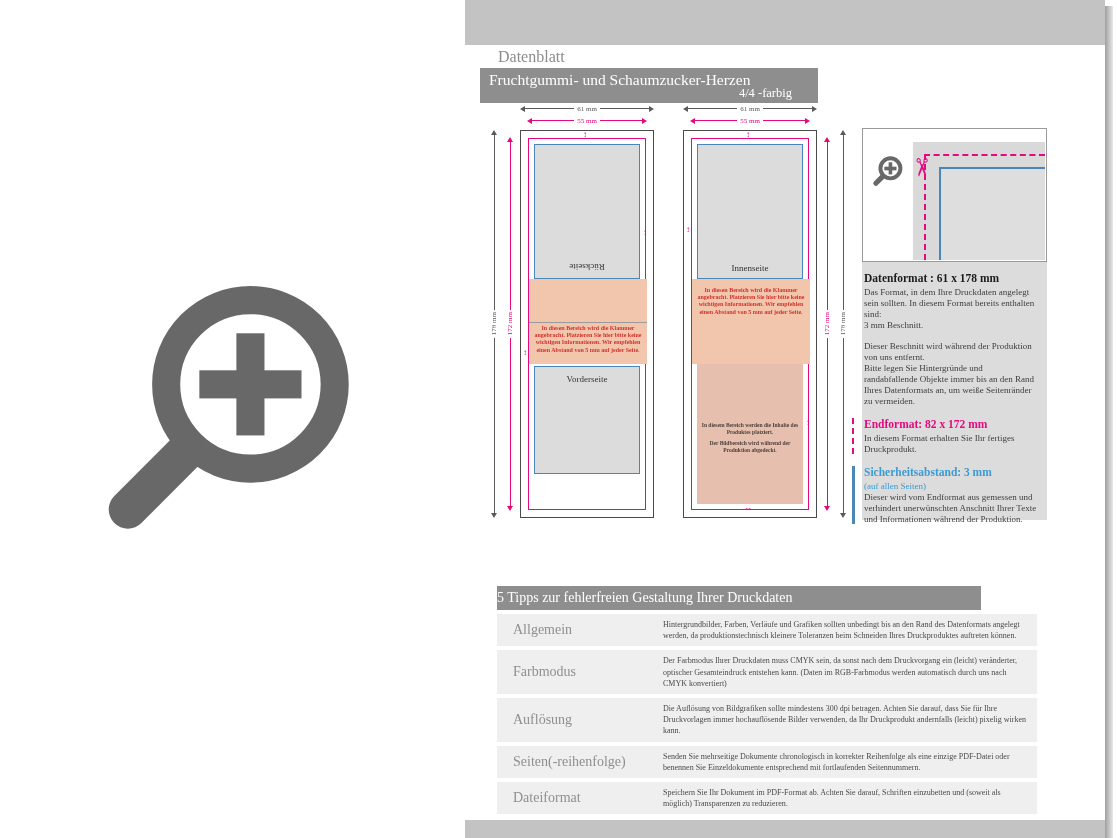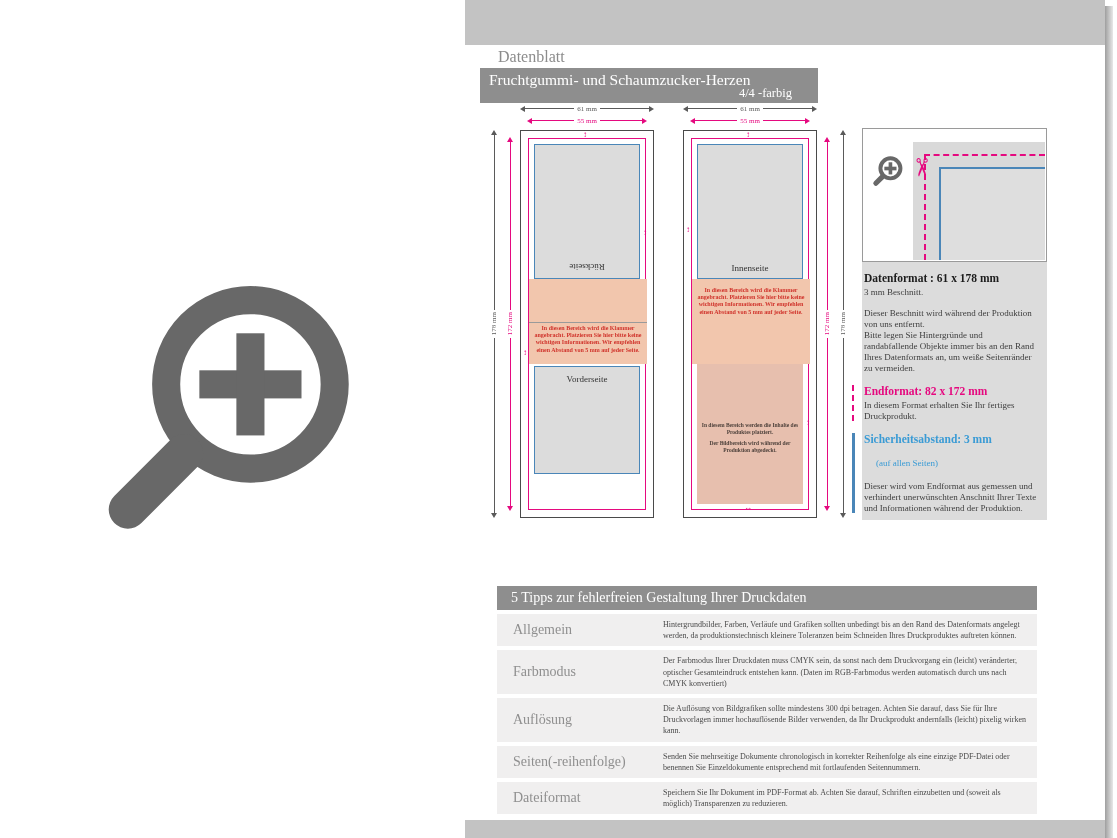--- a/index.html
+++ b/index.html
@@ -60,25 +60,25 @@
   .infobox{position:absolute;left:862px;top:262px;width:185px;height:258px;background:#dcdcdc;
     box-sizing:border-box;padding:9px 10px 8px 2px;color:#3e3e3e;font-size:9px;line-height:1.22;}
   .infobox h3{margin:0 0 2px 0;font-size:11.5px;color:#1c1c1c;}
   .infobox p{margin:0;}
   .infobox .gap{height:10px;}
   .sect{position:relative;}
   .sect.endf::before{content:"";position:absolute;left:-12px;top:1px;bottom:1px;border-left:2px dashed #e5097f;}
   .sect.endf h3{color:#e5097f;}
   .sect.safety::before{content:"";position:absolute;left:-12px;top:1px;bottom:1px;border-left:3px solid #4a86b8;}
   .sect.safety h3{color:#3a9bd5;}
-  .sect.safety .sub{color:#3a9bd5;margin:12px;}
-
-  
-  .tips-header{position:absolute;left:497px;top:586px;width:540px;height:24px;background:#8e8e8e;
-    color:#fff;font-size:14px;line-height:24px;padding-left:14px;box-sizing:border-box;}
+  .sect.safety .sub{color:#3a9bd5;margin:0;}
+
+  
+  .tips-header{position:absolute;left:497px;top:586px;width:484px;height:24px;background:#8e8e8e;
+    color:#fff;font-size:14px;line-height:24px;box-sizing:border-box;}
   .tips{position:absolute;left:497px;top:614px;width:540px;}
   .tip-row{display:flex;background:#f0efef;margin-bottom:4px;padding:5px 10px 5px 16px;box-sizing:border-box;}
   .tip-label{width:150px;flex:0 0 150px;font-size:14px;color:#8f8f8f;align-self:center;}
   .tip-text{flex:1;font-size:8px;color:#4a4a4a;line-height:1.4;align-self:center;}
 
   .bigzoom{position:absolute;left:102px;top:272px;}
 </style>
 </head>
 <body>
 
@@ -204,20 +204,21 @@
     <div class="detail-gray">
       <div class="blue-corner"></div>
       <div class="dash-h"></div>
       <div class="dash-v"></div>
       <span class="scissors">✂</span>
     </div>
   </div>
 
   <div class="infobox">
     <h3>Datenformat : 61 x 178 mm</h3>
+    <p>Das Format, in dem Ihre Druckdaten angelegt sein sollten. In diesem Format bereits enthalten sind:</p>
     <p>3 mm Beschnitt.</p>
     <div class="gap"></div>
     <p>Dieser Beschnitt wird während der Produktion von uns entfernt.</p>
     <p>Bitte legen Sie Hintergründe und randabfallende Objekte immer bis an den Rand Ihres Datenformats an, um weiße Seitenränder zu vermeiden.</p>
     <div class="gap"></div>
     <div class="sect endf">
       <h3>Endformat: 82 x 172 mm</h3>
       <p>In diesem Format erhalten Sie Ihr fertiges Druckprodukt.</p>
     </div>
     <div class="gap"></div>

